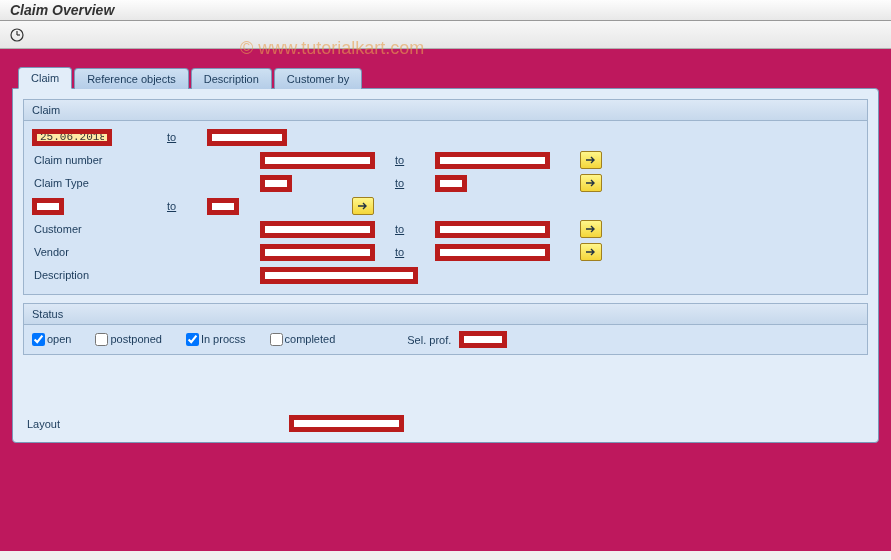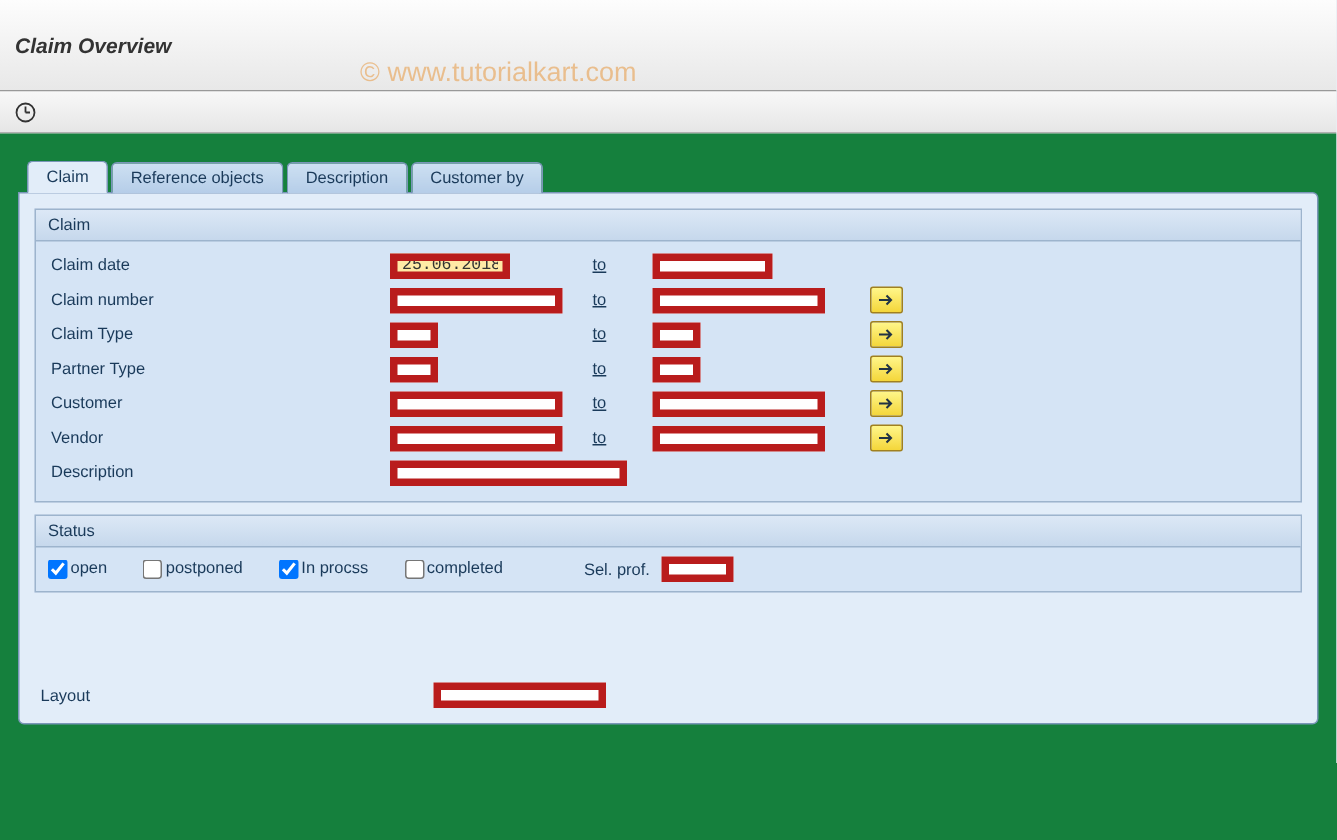--- a/index.html
+++ b/index.html
@@ -7,21 +7,21 @@
       font-family: Arial, sans-serif;
       font-size: 11px;
       background: #f0f0f0;
       width: 891px;
       height: 560px;
       overflow: hidden;
     }
     .title-bar {
       background: linear-gradient(to bottom, #fdfdfd, #e8e8e8);
       border-bottom: 1px solid #999;
-      padding: 22px 10px;
+      padding: 2px 10px;
     }
     .title-bar h1 {
       font-size: 14px;
       font-style: italic;
       font-weight: bold;
       color: #333;
     }
     .toolbar {
       background: linear-gradient(to bottom, #f8f8f8, #e6e6e6);
       border-bottom: 1px solid #b0b0b0;
@@ -42,21 +42,21 @@
       position: absolute;
       top: 38px;
       left: 240px;
       font-size: 18px;
       color: #e8a050;
       opacity: 0.6;
       pointer-events: none;
       z-index: 100;
     }
     .main-content {
-      background: #15803d;
+      background: #be185d;
       padding: 18px 12px 8px 12px;
       height: calc(100% - 58px);
     }
     .tabs {
       display: flex;
       align-items: flex-end;
       margin-left: 6px;
       position: relative;
       z-index: 1;
       margin-bottom: -1px;
@@ -150,21 +150,21 @@
       display: inline-flex;
       align-items: flex-start;
       gap: 2px;
       color: #1a3a5a;
     }
     .check-item input { width: 13px; height: 13px; }
     .sel-prof {
       display: inline-flex;
       align-items: center;
       gap: 8px;
-      margin-left: 30px;
+      margin-left: 48px;
       color: #1a3a5a;
     }
     input.w-sel { width: 48px; }
     .layout-row {
       display: flex;
       align-items: center;
       margin-top: 60px;
       padding-left: 4px;
     }
     .layout-label {
@@ -207,21 +207,20 @@
     <div class="tab">Customer by</div>
   </div>
 
   <div class="tab-panel">
 
     <div class="group-box">
       <div class="group-header">Claim</div>
       <div class="group-body">
 
         <div class="field-row">
-          <span class="field-label">Claim date</span>
           <input class="text-input w-date date-highlight" value="25.06.2018" style="">
           <span class="spacer-cell" style="width:35px"></span>
           <span class="field-to-label">to</span>
           <input class="text-input w-date" value="" style="">
         </div>
 
         <div class="field-row">
           <span class="field-label">Claim number</span>
           <input class="text-input w-med" value="" style="">
           <span class="field-to-label">to</span>
@@ -241,21 +240,20 @@
           <input class="text-input w-short" value="" style="">
           <span class="spacer-cell" style="width:83px"></span>
           <span class="multi-btn">
             <svg width="12" height="10" viewBox="0 0 12 10">
                 <path d="M1 5 L 9 5 M6 2 L9 5 L6 8" stroke="#234" stroke-width="1.4" fill="none"></path>
               </svg>
           </span>
         </div>
 
         <div class="field-row">
-          <span class="field-label">Partner Type</span>
           <input class="text-input w-short" value="" style="">
           <span class="spacer-cell" style="width:83px"></span>
           <span class="field-to-label">to</span>
           <input class="text-input w-short" value="" style="">
           <span class="spacer-cell" style="width:83px"></span>
           <span class="multi-btn">
             <svg width="12" height="10" viewBox="0 0 12 10">
                 <path d="M1 5 L 9 5 M6 2 L9 5 L6 8" stroke="#234" stroke-width="1.4" fill="none"></path>
               </svg>
           </span>

